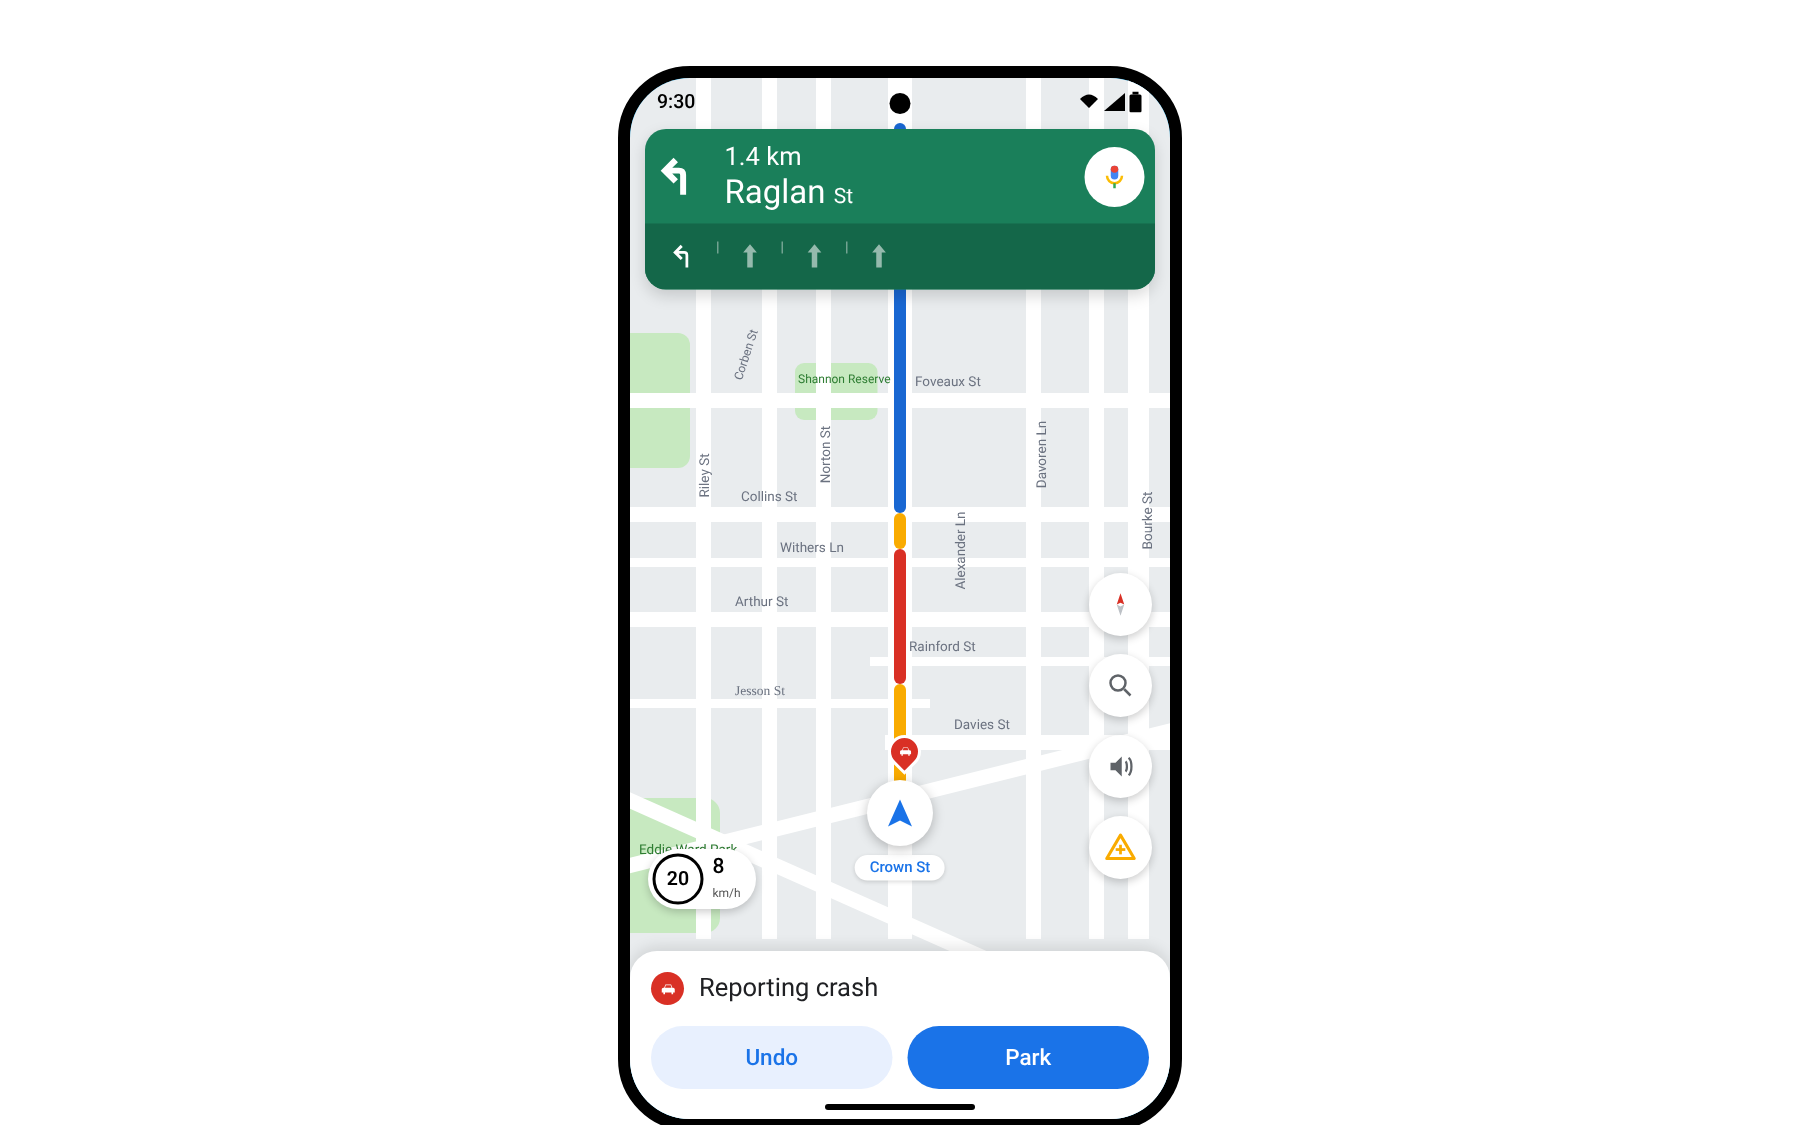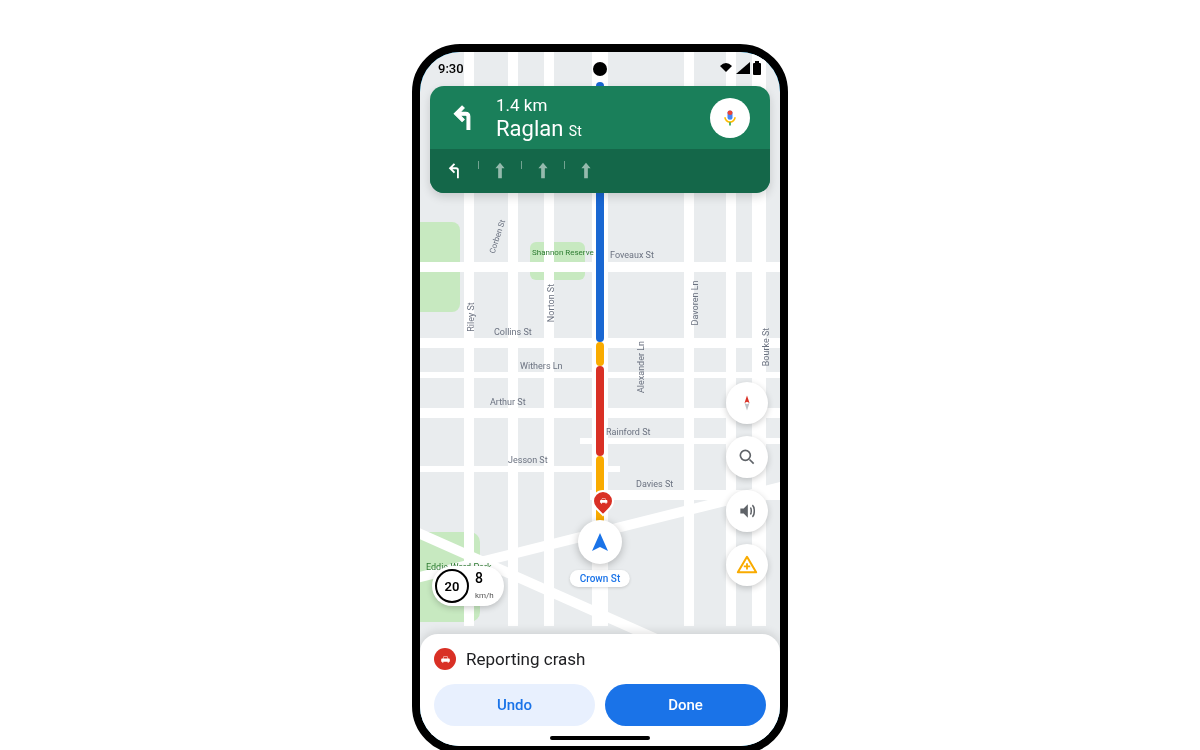--- a/index.html
+++ b/index.html
@@ -101,21 +101,21 @@
     background: #1a7f5a;
     border-radius: 14px;
     z-index: 30;
     color: #fff;
     box-shadow: 0 4px 10px rgba(0,0,0,0.15);
     overflow: hidden;
   }
   .nav-top {
     display: flex;
     align-items: center;
-    padding: 10px 20px 8px;
+    padding: 10px 7px 8px;
     gap: 12px;
   }
   .turn-arrow-big {
     width: 34px; height: 34px;
     flex-shrink: 0;
   }
   .nav-text { flex: 1; line-height: 1.15; }
   .nav-distance { font-size: 17px; font-weight: 400; }
   .nav-street { font-size: 22px; font-weight: 400; }
   .nav-street .suffix { font-size: 14px; }
@@ -304,21 +304,21 @@
     <div class="street-h" style="top:414px; height:6px; right:160px;"></div>
     <div class="street-h" style="top:438px; left:170px;"></div>
     <div class="street-d" style="top:530px; transform:rotate(-14deg);"></div>
     <div class="street-d" style="top:450px; transform:rotate(24deg); left:-60px;"></div>
 
     <span class="street-label" style="top:198px; left:190px;">Foveaux St</span>
     <span class="street-label" style="top:275px; left:54px;padding-left:20px;">Collins St</span>
     <span class="street-label" style="top:309px; left:100px;">Withers Ln</span>
     <span class="street-label" style="top:345px; left:70px;">Arthur St</span>
     <span class="street-label" style="top:375px; left:186px;">Rainford St</span>
-    <span class="street-label" style="top:403px; left:88px;">Jesson St</span>
+    <span class="street-label" style="top:403px; left:70px;font-family:Liberation Serif, serif;">Jesson St</span>
     <span class="street-label" style="top:427px; left:200px;padding-left:16px;">Davies St</span>
     <span class="street-label" style="top:260px; left:36px; transform:rotate(-90deg);">Riley St</span>
     <span class="street-label" style="top:246px; left:112px; transform:rotate(-90deg);">Norton St</span>
     <span class="street-label" style="top:310px; left:195px; transform:rotate(-90deg);">Alexander Ln</span>
     <span class="street-label" style="top:246px; right:62px; transform:rotate(-90deg);">Davoren Ln</span>
     <span class="street-label" style="top:290px; right:-6px; transform:rotate(-90deg);">Bourke St</span>
     <span class="street-label" style="top:180px; left:60px; transform:rotate(-72deg); font-size:8px;">Corben St</span>
     <span class="street-label" style="top:196px; left:112px; color:#2e7d32; font-size:8px;">Shannon Reserve</span>
     <span class="street-label" style="top:510px; left:6px; color:#2e7d32;">Eddie Ward Park</span>
   </div>
@@ -421,18 +421,18 @@
     <div class="report-title-row">
       <div class="report-crash-icon">
         <svg width="13" height="13" viewBox="0 0 24 24">
             <path fill="#fff" d="M18 10h-1l-1.5-4h-7L7 10H6c-1 0-2 1-2 2v4h2v2h2v-2h8v2h2v-2h2v-4c0-1-1-2-2-2zM9 7h6l1 3H8l1-3z"></path>
           </svg>
       </div>
       <span class="report-title">Reporting crash</span>
     </div>
     <div class="report-buttons">
       <div class="btn btn-secondary">Undo</div>
-      <div class="btn btn-primary">Done</div>
+      <div class="btn btn-primary">Park</div>
     </div>
   </div>
 
   <div class="home-indicator"></div>
 </div>
 
 </body></html>

